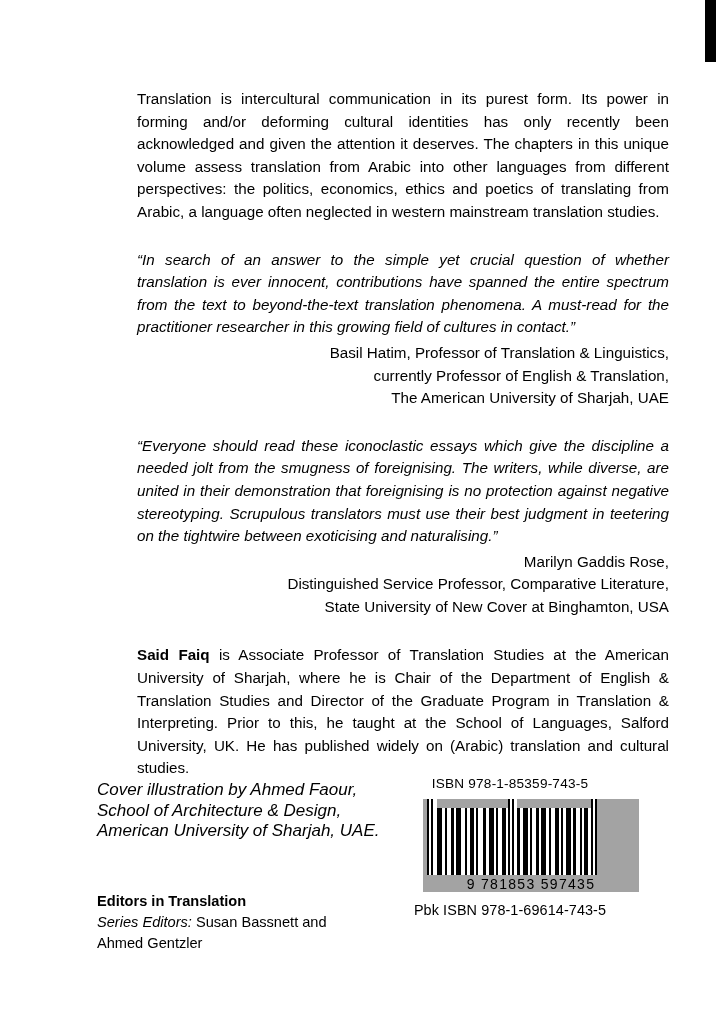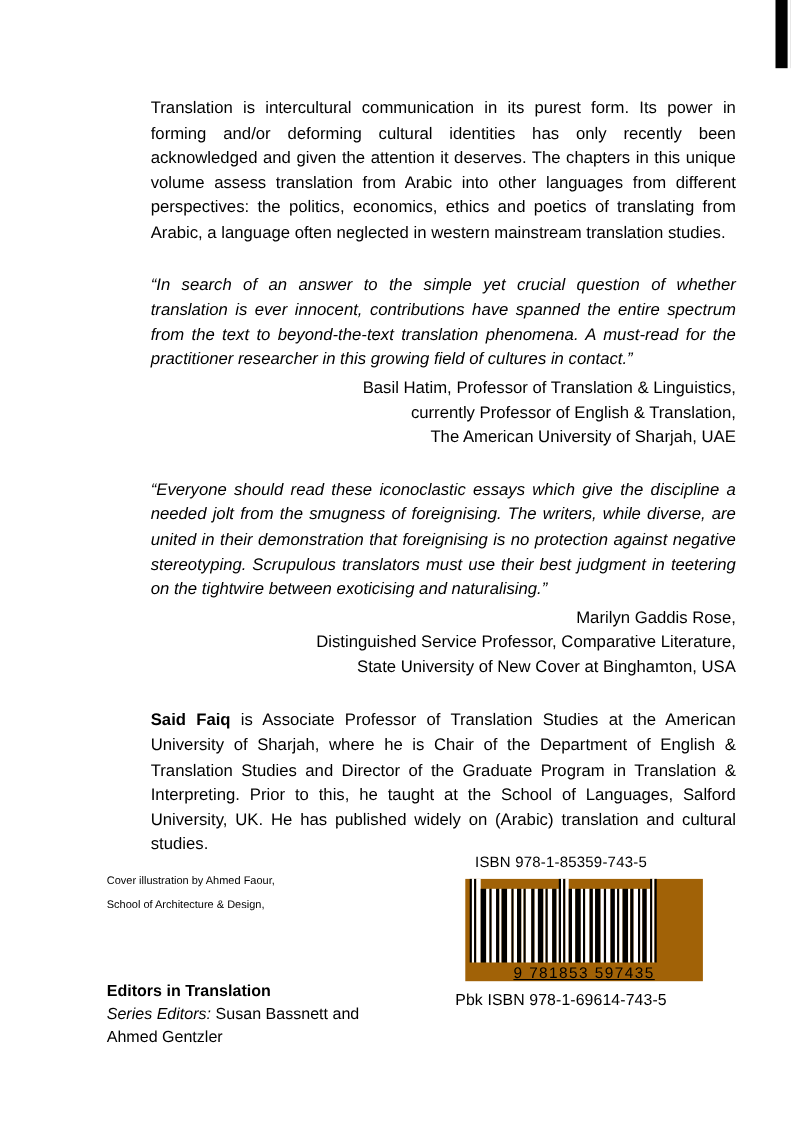--- a/index.html
+++ b/index.html
@@ -85,23 +85,24 @@
     position: absolute;
     left: 97px;
     right: 80px;
     bottom: 64px;
     height: 180px;
   }
 
   .cover-credit {
     position: absolute;
     left: 0;
-    top: 16px;
-    font-size: 10px;
+    top: 4px;
+    font-size: 17px;
     line-height: 20.5px;
+    font-style: italic;
   }
 
   .series-block {
     position: absolute;
     left: 0;
     bottom: 2px;
     font-size: 14.6px;
     line-height: 21px;
   }
   .series-block .series-title {
@@ -121,22 +122,21 @@
   }
   .isbn-top {
     font-size: 13.6px;
     line-height: 16px;
     letter-spacing: 0.2px;
     margin-bottom: 7px;
   }
   .barcode-box {
     width: 216px;
     margin: 0 0 0 auto;
-    background: #a16207;
-    text-decoration: underline;
+    background: #a3a3a3;
   }
   .bars {
     height: 76px;
     display: flex;
     align-items: flex-end;
     gap: 0;
     padding: 0 4px;
     box-sizing: border-box;
   }
   .bars i {
@@ -188,20 +188,21 @@
 
   <p class="author-bio"><span class="name">Said Faiq</span><span> is Associate Professor of Translation Studies at the American University of Sharjah, where he is Chair of the Department of English &amp; Translation Studies and Director of the Graduate Program in Translation &amp; Interpreting. Prior to this, he taught at the School of Languages, Salford University, UK. He has published widely on (Arabic) translation and cultural studies.</span></p>
 
 </div>
 
 <div class="footer">
 
   <div class="cover-credit">
     <p>Cover illustration by Ahmed Faour,</p>
     <p>School of Architecture &amp; Design,</p>
+    <p>American University of Sharjah, UAE.</p>
   </div>
 
   <div class="series-block">
     <p class="series-title">Editors in Translation</p>
     <p><span class="series-editors-label">Series Editors:</span><span> Susan Bassnett and</span></p>
     <p>Ahmed Gentzler</p>
   </div>
 
   <div class="isbn-block">
     <div class="isbn-top">ISBN 978-1-85359-743-5</div>

